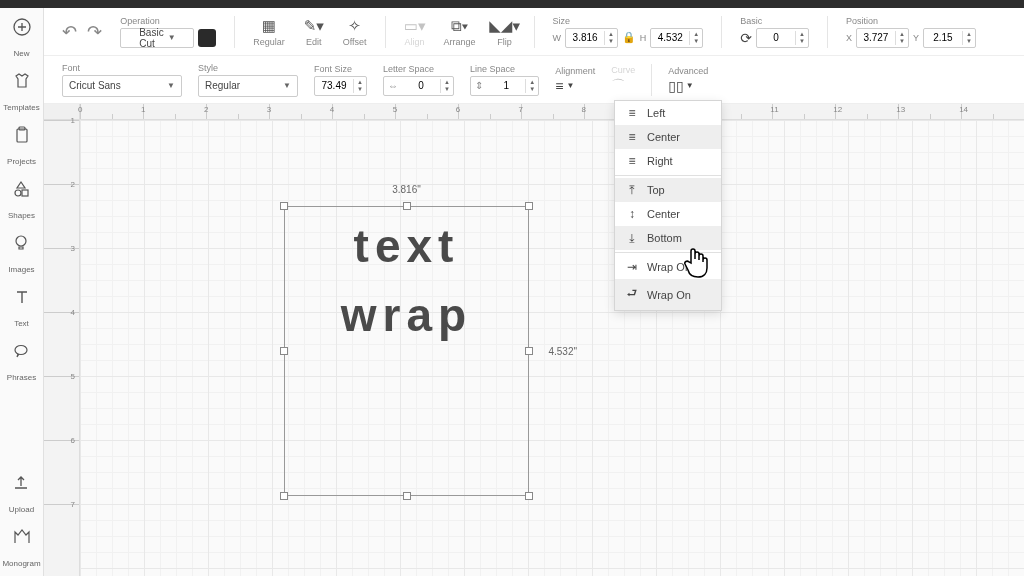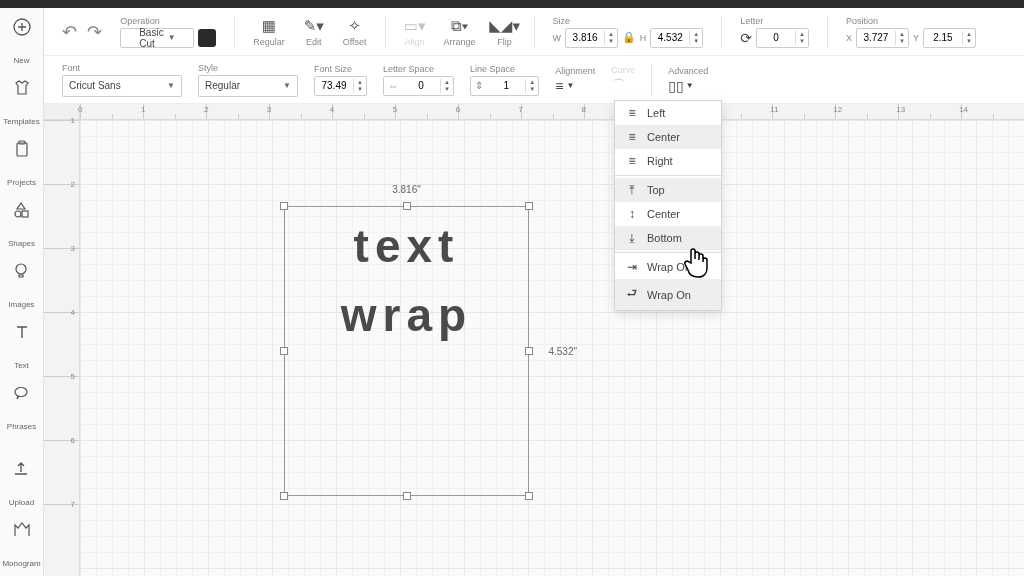--- a/index.html
+++ b/index.html
@@ -1,21 +1,21 @@
 <!DOCTYPE html>
 <html><head>
 <meta charset="utf-8">
 <style>
 * { box-sizing: border-box; margin: 0; padding: 0; font-family: -apple-system, BlinkMacSystemFont, "Segoe UI", sans-serif; }
 body { width: 1024px; height: 576px; overflow: hidden; background: #fff; font-size: 11px; color: #444; }
 
 .topbar { height: 8px; background: #2d2d2d; }
 
 .sidebar { position: absolute; left: 0; top: 8px; width: 44px; height: 568px; background: #fafafa; border-right: 1px solid #e0e0e0; display: flex; flex-direction: column; align-items: center; padding-top: 8px; gap: 12px; }
-.sidebar-item { display: flex; flex-direction: column; align-items: center; gap: 18px; cursor: pointer; color: #555; }
+.sidebar-item { display: flex; flex-direction: column; align-items: center; gap: 11px; cursor: pointer; color: #555; }
 .sidebar-item .icon { width: 22px; height: 22px; display: flex; align-items: center; justify-content: center; }
 .sidebar-item .lbl { font-size: 8px; color: #666; }
 .sidebar-spacer { flex: 1; }
 
 .main { position: absolute; left: 44px; top: 8px; right: 0; }
 
 .toolbar1 { height: 48px; display: flex; align-items: center; padding: 0 18px; gap: 18px; border-bottom: 1px solid #eee; }
 .toolbar2 { height: 48px; display: flex; align-items: center; padding: 0 18px; gap: 16px; border-bottom: 1px solid #eee; }
 .group { display: flex; flex-direction: column; gap: 2px; }
 .group-label { font-size: 9px; color: #888; }
@@ -232,21 +232,21 @@
             <input value="4.532" style="">
             <div class="stepper">
               <span>▲</span>
               <span>▼</span>
             </div>
           </div>
       </div>
     </div>
     <div class="vline"></div>
     <div class="group">
-      <span class="group-label">Letter</span>
+      <span class="group-label">Basic</span>
       <div class="group-row">
         <span style="font-size:14px;">⟳</span>
         <div class="numbox">
             <input value="0" style="">
             <div class="stepper">
               <span>▲</span>
               <span>▼</span>
             </div>
           </div>
       </div>

